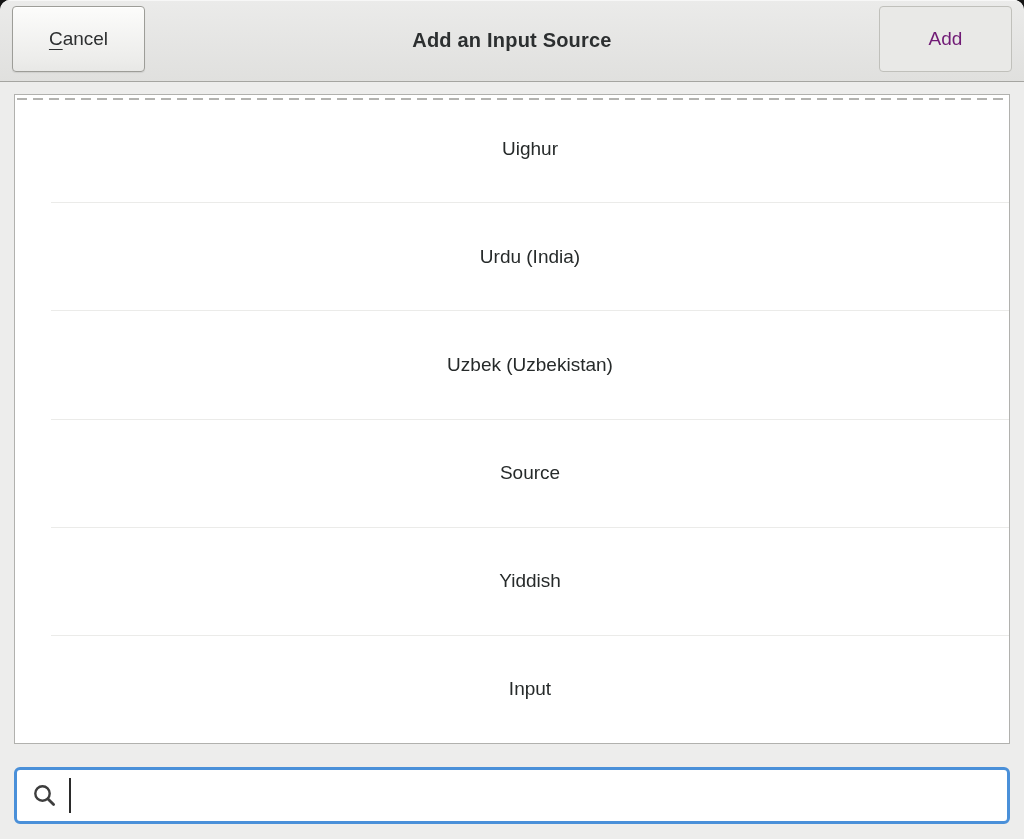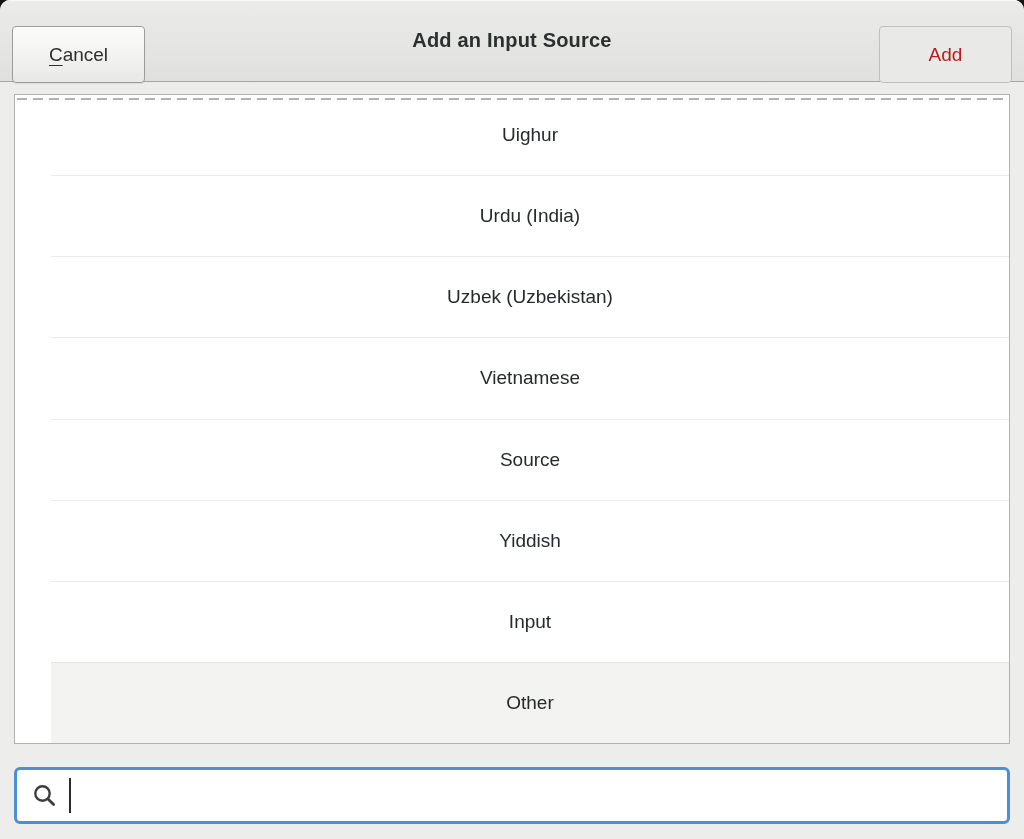--- a/index.html
+++ b/index.html
@@ -24,39 +24,39 @@
   }
   .dialog-title {
     position: absolute; top: 0; left: 160px; right: 160px; height: 81px;
     display: flex; align-items: center; justify-content: center;
     font-size: 20px; font-weight: 700; color: #2c2f30;
     letter-spacing: 0.2px;
     pointer-events: none;
     text-align: center;
   }
   .btn {
-    position: absolute; top: 26px; height: 57px; width: 133px;
+    position: absolute; top: 6px; height: 66px; width: 133px;
     border-radius: 4px;
     display: flex; align-items: center; justify-content: center;
     font-size: 19px;
     cursor: default;
   }
   .btn-cancel {
     left: 12px;
     background: linear-gradient(to bottom, #fcfcfb, #ededeb 80%, #e8e8e6);
     border: 1px solid #9d9d98;
     color: #2d2f30;
     box-shadow: inset 0 1px rgba(255,255,255,0.85), 0 1px 1px rgba(0,0,0,0.08);
   }
   .btn-cancel .mnemonic { text-decoration: underline; text-underline-offset: 4px; }
   .btn-add {
     right: 12px;
     background: #e9e9e7;
     border: 1px solid #c0c0bb;
-    color: #b91c1c;
+    color: #701a75;
     box-shadow: none;
   }
   
   .list-frame {
     position: absolute; top: 94px; left: 14px; right: 14px; height: 650px;
     background: #ffffff;
     border: 1px solid #b1b1ae;
   }
   .undershoot {
     position: absolute; top: 3px; left: 2px; right: 2px; height: 2px;
@@ -118,33 +118,27 @@
         <div class="row">
           <span>Uighur</span>
         </div>
         <div class="row">
           <span>Urdu (India)</span>
         </div>
         <div class="row">
           <span>Uzbek (Uzbekistan)</span>
         </div>
         <div class="row">
-          <span>Vietnamese</span>
-        </div>
-        <div class="row">
           <span>Source</span>
         </div>
         <div class="row">
           <span>Yiddish</span>
         </div>
         <div class="row">
           <span>Input</span>
-        </div>
-        <div class="row row-highlight">
-          <span>Other</span>
         </div>
       </div>
     <div class="undershoot"></div>
   </div>
 
   <div class="search-entry">
     <svg width="27" height="27" viewBox="0 0 27 27">
       <circle cx="11.5" cy="11.5" r="7.2" fill="none" stroke="#3d3d3d" stroke-width="2.4"></circle>
       <line x1="17" y1="17" x2="22.6" y2="22.6" stroke="#3d3d3d" stroke-width="2.8" stroke-linecap="round"></line>
     </svg>

